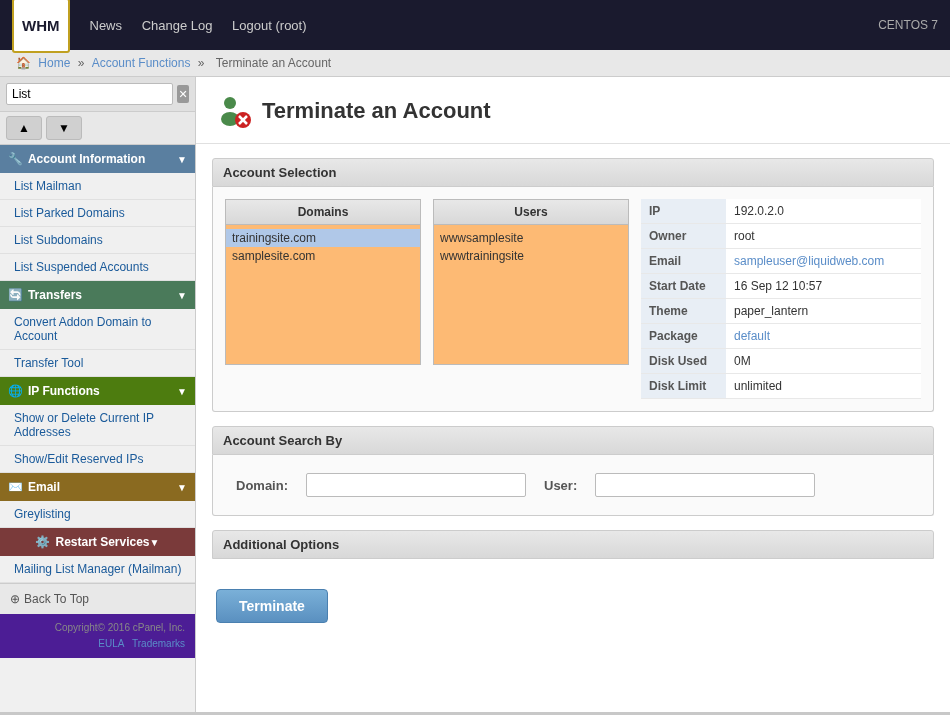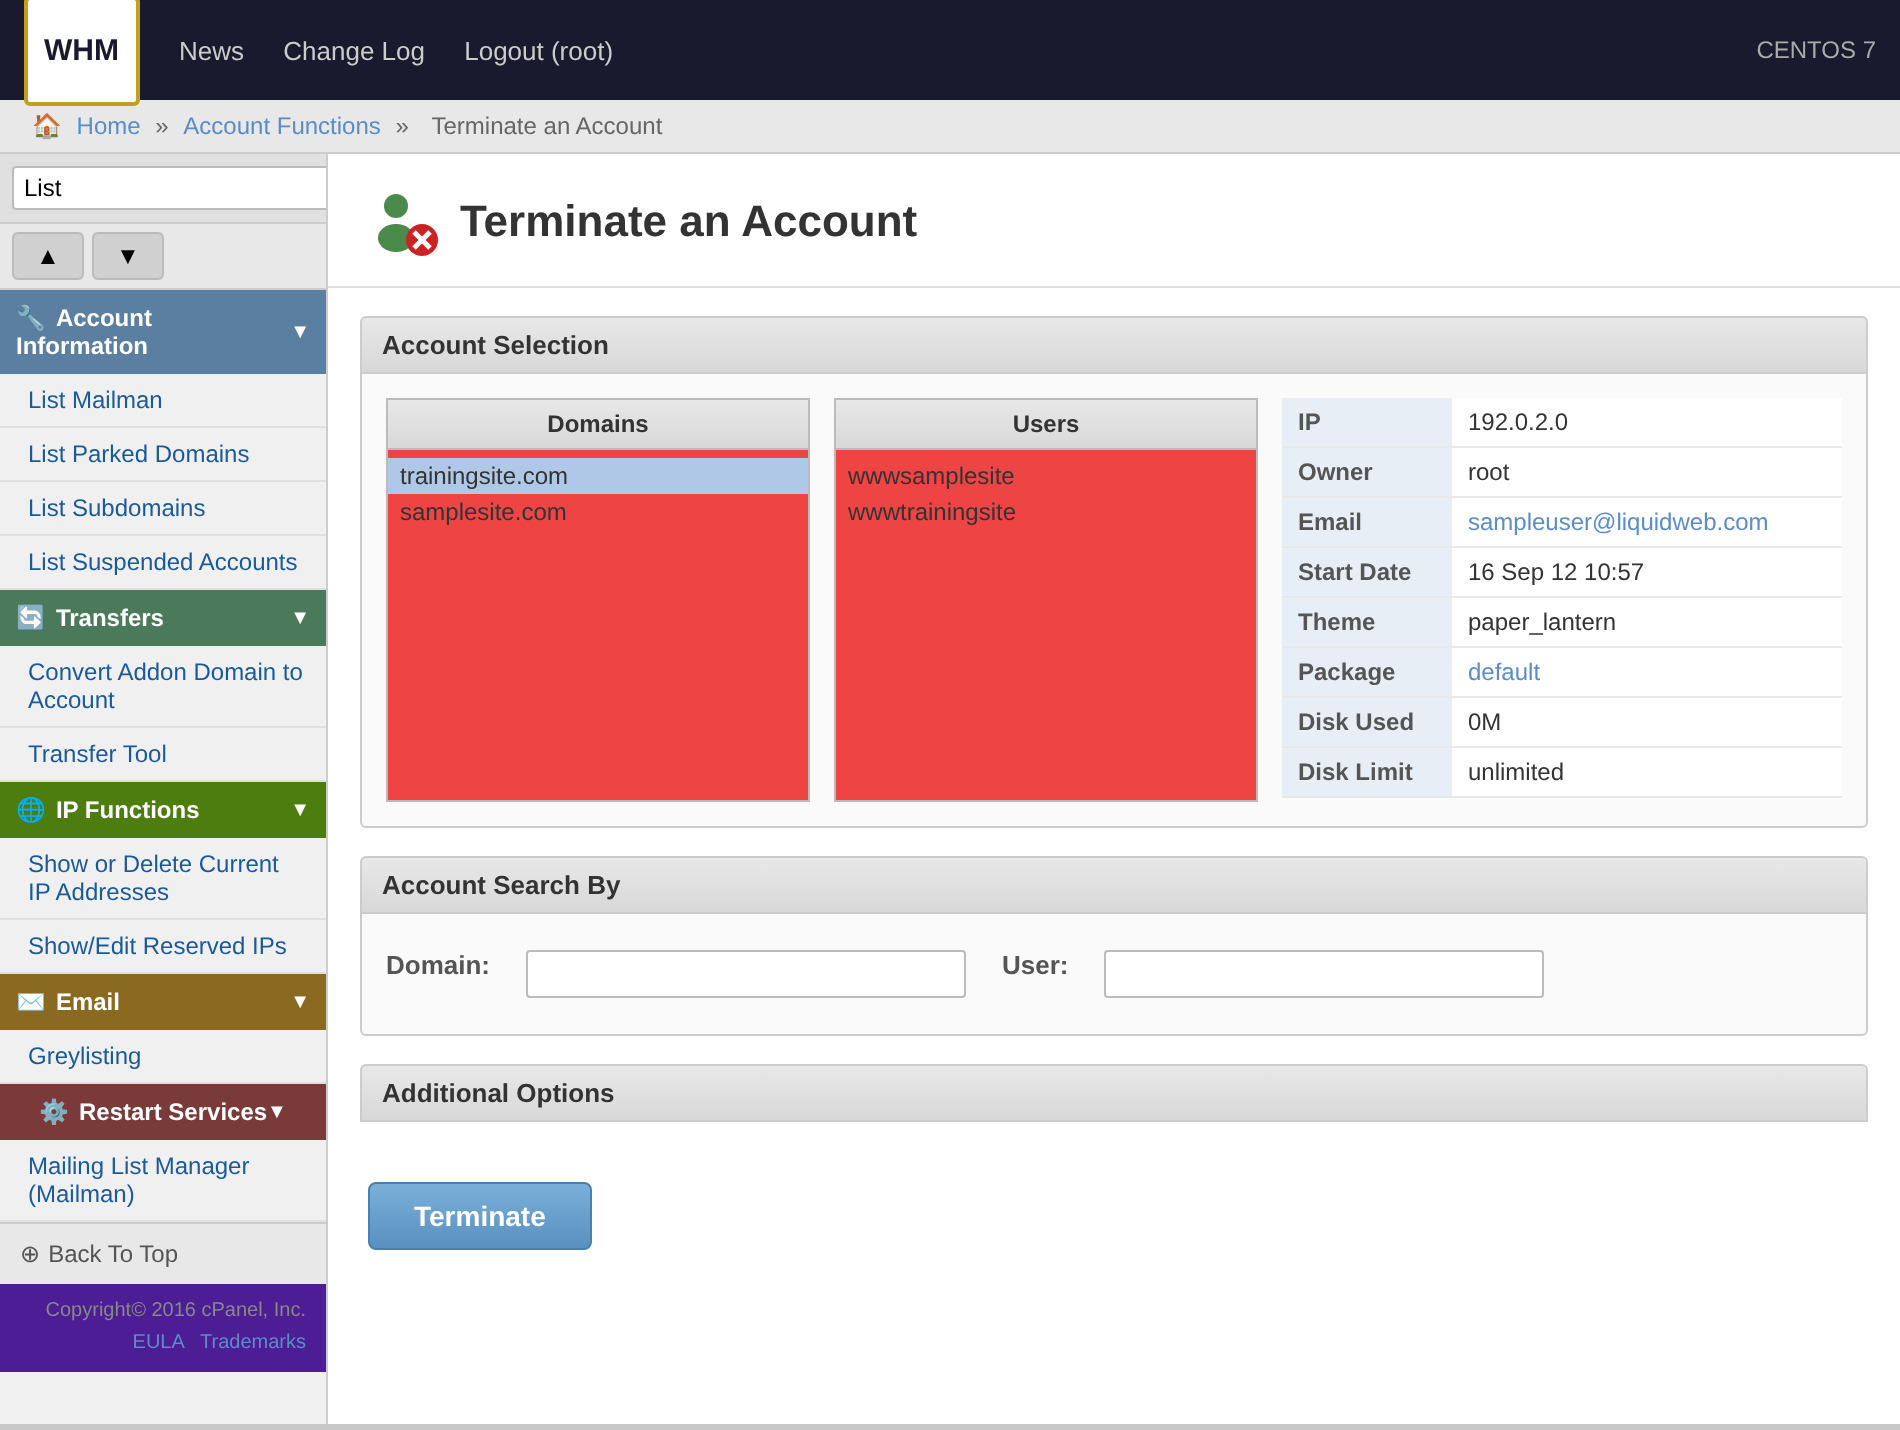--- a/index.html
+++ b/index.html
@@ -47,21 +47,21 @@
     .breadcrumb-bar span { color: #666; margin: 0 4px; }
 
     
     .main-layout {
       display: flex;
       height: calc(715px - 50px - 30px);
     }
 
     
     .sidebar {
-      width: 164px;
+      width: 196px;
       background: #f0f0f0;
       border-right: 1px solid #ccc;
       overflow-y: auto;
       flex-shrink: 0;
     }
     .sidebar-search {
       display: flex;
       align-items: center;
       padding: 6px 6px;
       background: #e0e0e0;
@@ -229,22 +229,22 @@
       background: linear-gradient(to bottom, #e8e8e8, #d8d8d8);
       border: 1px solid #bbb;
       padding: 5px 8px;
       font-weight: bold;
       font-size: 12px;
       text-align: center;
     }
     .selection-listbox {
       border: 1px solid #bbb;
       border-top: none;
-      background: #ef4444;
-      height: 176px;
+      background: #fdba74;
+      height: 140px;
       overflow-y: auto;
       padding: 4px 0;
     }
     .listbox-item {
       padding: 2px 6px;
       font-size: 12px;
       cursor: pointer;
       color: #333;
     }
     .listbox-item.selected { background: #b0c8e8; }
@@ -272,23 +272,24 @@
     }
     .info-table td:last-child {
       background: #fff;
       color: #333;
     }
     .info-link { color: #5a8dc8; text-decoration: none; }
 
     
     .search-form {
       display: flex;
-      align-items: flex-start;
+      align-items: center;
       gap: 18px;
       padding: 6px 0;
+      margin-left: 11px;
     }
     .search-form label {
       font-weight: bold;
       font-size: 13px;
       color: #555;
     }
     .search-form input[type=text] {
       border: 1px solid #bbb;
       padding: 4px 6px;
       font-size: 12px;

